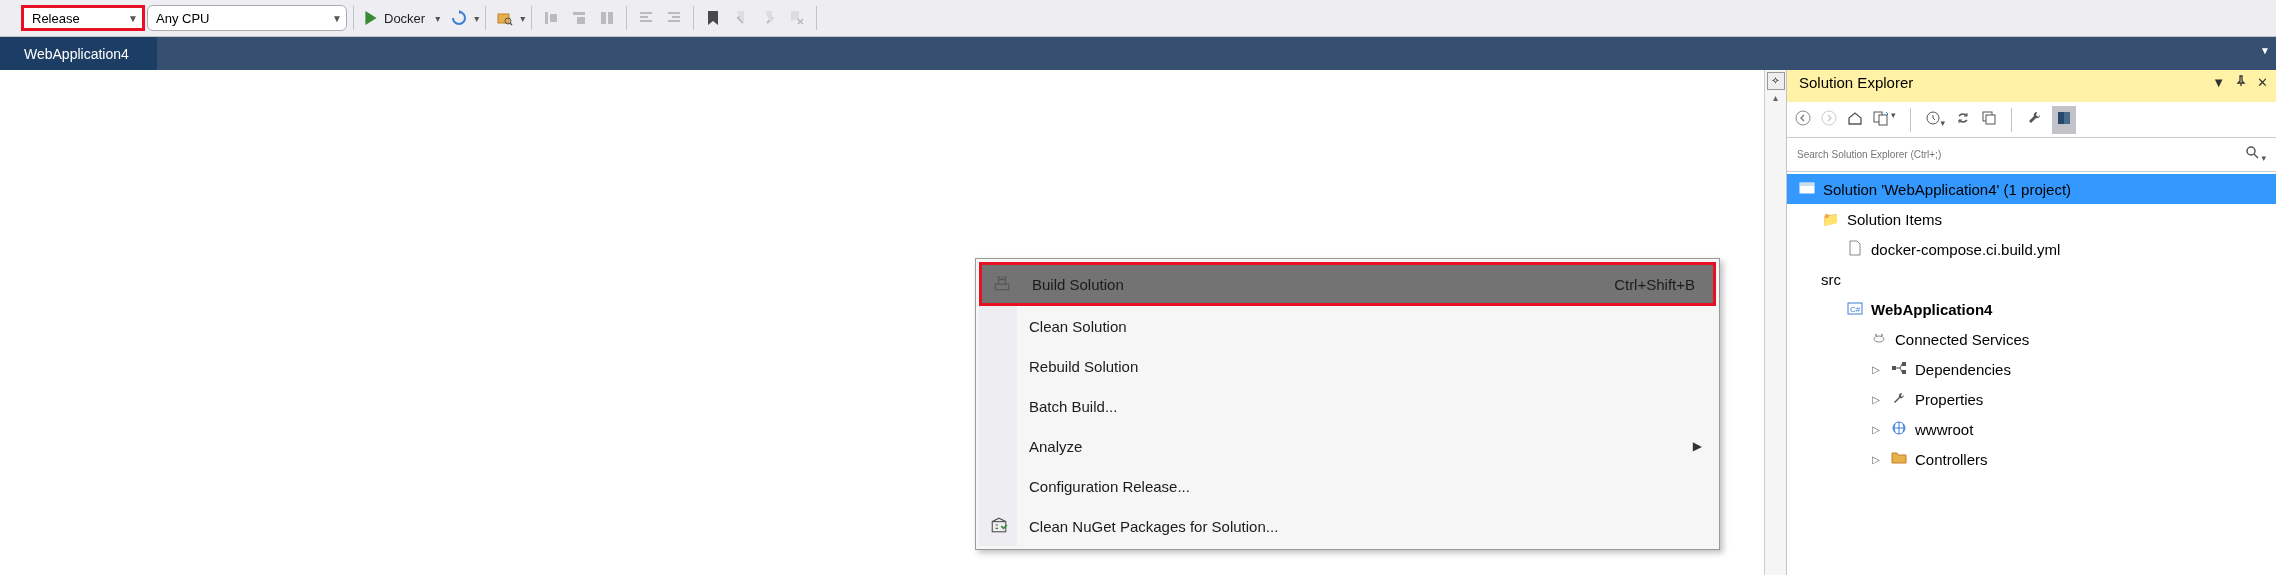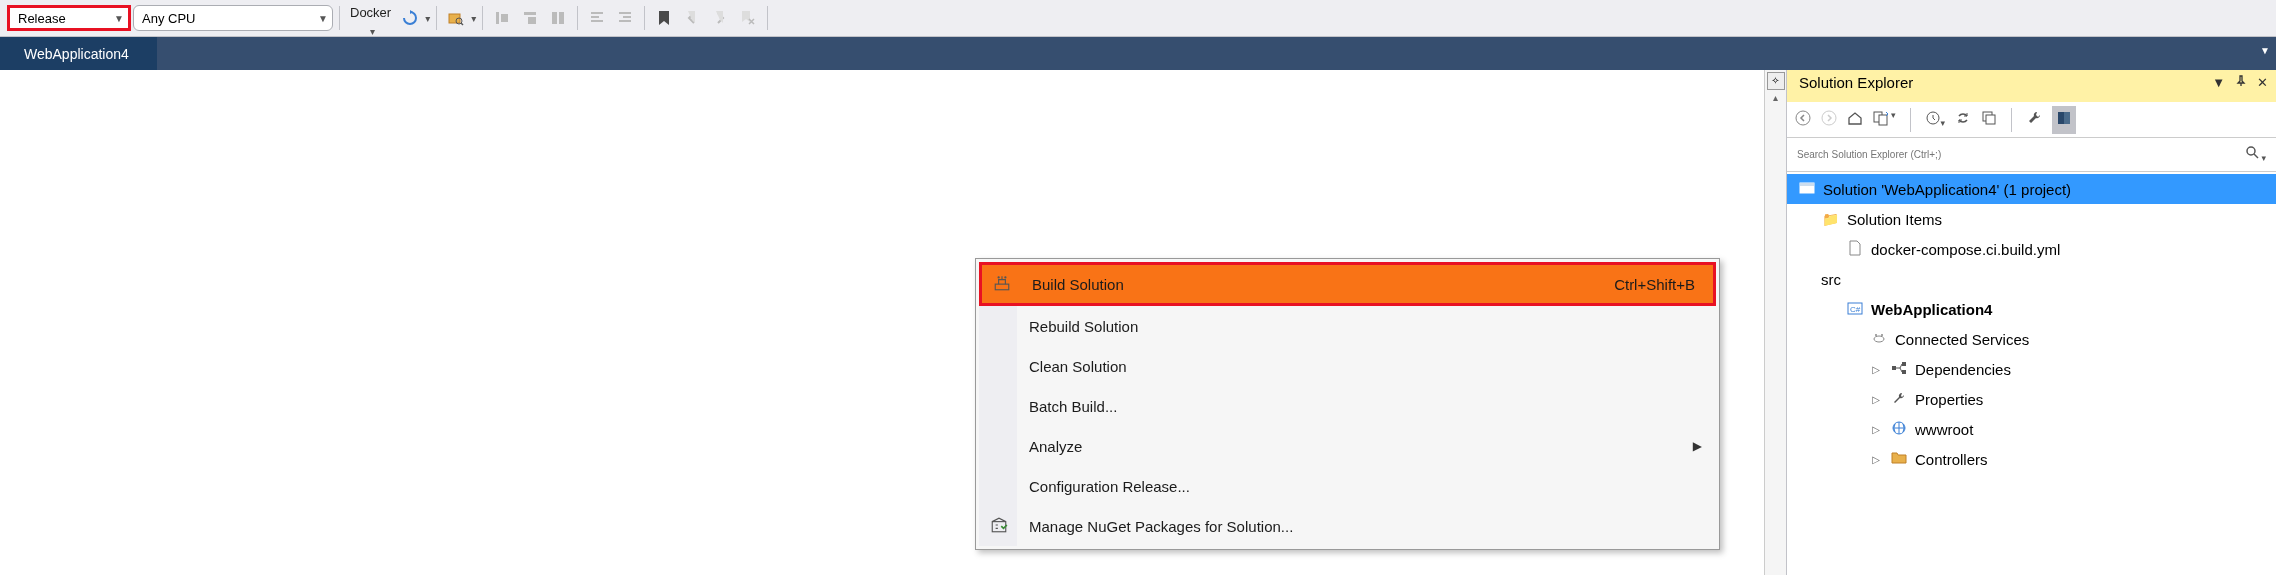--- a/index.html
+++ b/index.html
@@ -2,24 +2,24 @@
 <html><head>
 <meta charset="utf-8">
 <style>
 * { margin: 0; padding: 0; box-sizing: border-box; font-family: "Segoe UI", Arial, sans-serif; }
 body { background: #fff; overflow: hidden; width: 2276px; height: 575px; position: relative; }
 
 
 .toolbar { height: 37px; background: #eeeef2; border-bottom: 1px solid #c2c3c9; display: flex; align-items: center; padding: 0 4px; gap: 2px; }
 .combo { background: #fff; border: 1px solid #abadb3; height: 26px; display: flex; align-items: center; padding: 0 4px 0 8px; font-size: 13px; cursor: default; }
 .combo .arrow { margin-left: auto; padding-left: 8px; color: #555; font-size: 10px; }
-.combo.release { width: 124px; border: 3px solid #e81123; margin-left: 3px; }
+.combo.release { width: 124px; border: 3px solid #e81123; margin-left: 17px; }
 .combo.platform { width: 200px; border-radius: 6px; }
 .sep { width: 1px; height: 24px; background: #c2c3c9; margin: 0 4px; }
-.tbtn { height: 26px; min-width: 26px; display: flex; align-items: center; justify-content: center; color: #555; cursor: default; padding: 0 4px; flex-direction: column; }
+.tbtn { height: 26px; min-width: 26px; display: flex; align-items: center; justify-content: center; color: #555; cursor: default; padding: 0 4px; }
 .tbtn.run { color: #388a34; display: flex; align-items: center; gap: 6px; }
 .tbtn.run span { color: #1e1e1e; font-size: 13px; }
 .tbtn.disabled { color: #bbb; }
 .tbtn svg { display: block; }
 
 
 .tabbar { height: 33px; background: #364e6f; display: flex; align-items: center; position: relative; }
 .tab { height: 33px; background: #1c3e64; color: #fff; display: flex; align-items: center; padding: 0 28px 0 24px; font-size: 14px; }
 .tabbar .menu-arrow { position: absolute; right: 6px; top: 8px; color: #fff; font-size: 10px; }
 
@@ -29,21 +29,21 @@
 .main .gutter-top { width: 18px; height: 18px; margin: 2px auto; border: 1px solid #999; background: #eee; font-size: 10px; text-align: center; line-height: 16px; }
 .main .scroll-up { width: 18px; height: 18px; margin: 0 auto; text-align: center; font-size: 10px; color: #666; }
 
 
 .ctxmenu { position: absolute; left: 975px; top: 258px; width: 745px; background: #f6f6f6; border: 1px solid #999; box-shadow: 3px 3px 6px rgba(0,0,0,0.25); padding: 3px; }
 .ctxmenu .icon-col { position: absolute; left: 3px; top: 3px; bottom: 3px; width: 38px; background: #eeeef2; }
 .ctxmenu .item { position: relative; height: 40px; display: flex; align-items: center; padding-left: 50px; font-size: 15px; color: #1b1b1b; }
 .ctxmenu .item .shortcut { margin-left: auto; padding-right: 18px; color: #1b1b1b; }
 .ctxmenu .item .subarrow { margin-left: auto; padding-right: 14px; font-size: 12px; color: #333; }
 .ctxmenu .item .micon { position: absolute; left: 8px; width: 24px; text-align: center; color: #555; }
-.ctxmenu .item.highlight { background: #f97316; }
+.ctxmenu .item.highlight { background: #737373; }
 .ctxmenu .item.highlight-border { border: 3px solid #e81123; margin: 0px; height: 44px; }
 
 
 .solexp { position: absolute; right: 0; top: 70px; width: 490px; bottom: 0; border-left: 1px solid #c2c3c9; background: #fff; display: flex; flex-direction: column; }
 .solexp .title { height: 32px; background: #fff2a6; display: flex; align-items: center; padding: 0 8px 7px 12px; font-size: 15px; color: #000; }
 .solexp .title .tbtns { margin-left: auto; display: flex; gap: 10px; color: #333; font-size: 13px; }
 .solexp .se-toolbar { height: 36px; border-bottom: 1px solid #ccc; display: flex; align-items: center; padding: 0 8px; gap: 10px; color: #555; }
 .solexp .se-toolbar .grp { display: flex; gap: 10px; align-items: center; }
 .solexp .se-toolbar .wrench-pressed { background: #c2c3c9; padding: 4px; }
 .solexp .search { height: 34px; border-bottom: 1px solid #ccc; display: flex; align-items: center; padding: 0 10px; }
@@ -174,44 +174,44 @@
           <rect x="2" y="9" width="12" height="5" fill="none" stroke="#555"></rect>
           <path d="M5 9V5h6v4M8 2v3" stroke="#555" fill="none"></path>
           <circle cx="5" cy="3" r="1" fill="#555"></circle>
           <circle cx="11" cy="3" r="1" fill="#555"></circle>
         </svg>
     </span>
     <span>Build Solution</span>
     <span class="shortcut">Ctrl+Shift+B</span>
   </div>
   <div class="item">
+    <span>Clean Solution</span>
+  </div>
+  <div class="item">
     <span>Rebuild Solution</span>
-  </div>
-  <div class="item">
-    <span>Clean Solution</span>
   </div>
   <div class="item">
     <span>Batch Build...</span>
   </div>
   <div class="item">
     <span>Analyze</span>
     <span class="subarrow">▶</span>
   </div>
   <div class="item">
     <span>Configuration Release...</span>
   </div>
   <div class="item">
     <span class="micon">
       <svg width="18" height="18" viewBox="0 0 16 16">
           <rect x="2" y="5" width="12" height="9" fill="none" stroke="#555"></rect>
           <path d="M2 5l6-3 6 3M5 8h2M5 11h2" stroke="#555" fill="none"></path>
           <path d="M10 9l2 2 3-3" stroke="#388a34" fill="none" stroke-width="1.5"></path>
         </svg>
     </span>
-    <span>Manage NuGet Packages for Solution...</span>
+    <span>Clean NuGet Packages for Solution...</span>
   </div>
 </div>
 
 <div class="solexp">
   <div class="title">
     <span>Solution Explorer</span>
     <div class="tbtns">
       <span>▼</span>
       <span><svg width="12" height="12">
             <path d="M5 1h2v5l2 2H3l2-2zM6 8v3" stroke="#333" fill="none" stroke-width="1.3"></path>

